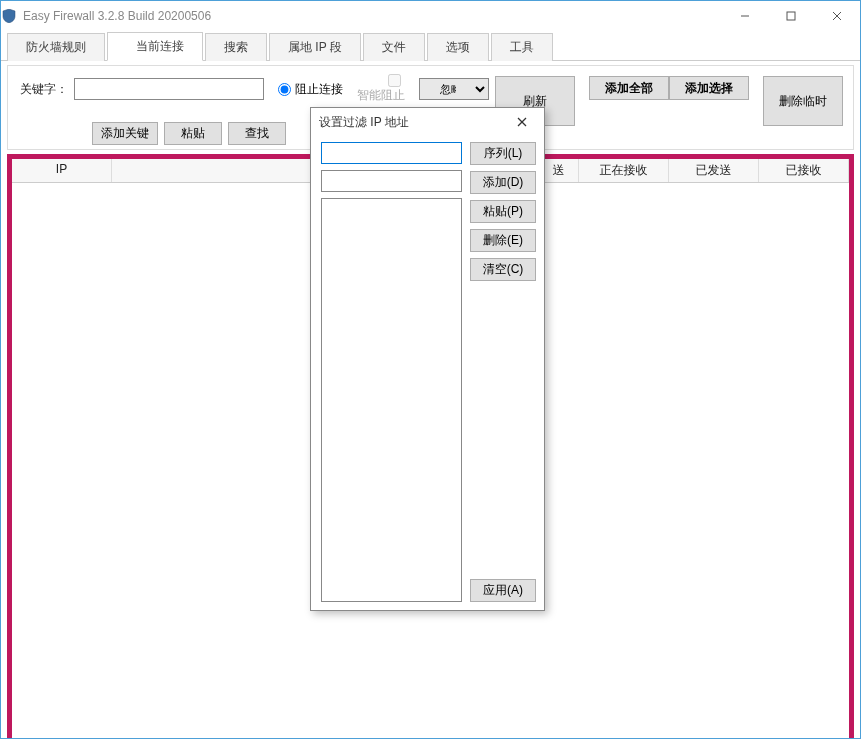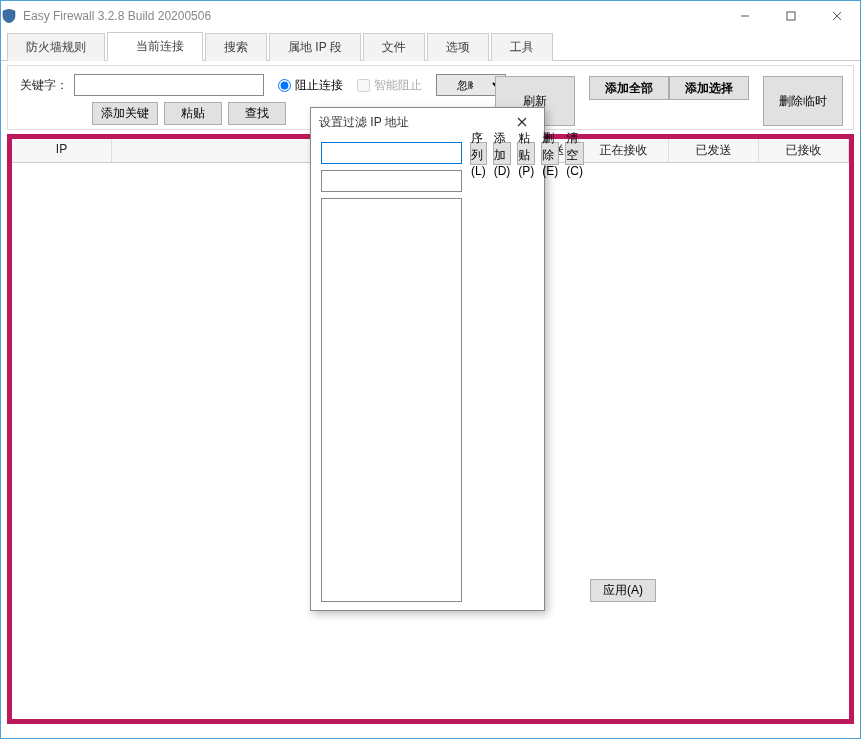--- a/index.html
+++ b/index.html
@@ -62,34 +62,34 @@
       padding-left: 28px;
     }
 
     
     .toolbar {
       padding: 8px 10px 4px 12px;
       border: 1px solid #ddd;
       margin: 4px 6px 4px 6px;
       position: relative;
     }
-    .toolbar-row { display: flex; align-items: center; margin-bottom: 6px; }
+    .toolbar-row { display: flex; align-items: center; margin-bottom: 18px; }
     .lbl { margin-right: 6px; color:#222;}
     .txt {
       border: 1px solid #888;
       height: 22px;
       padding: 2px 4px;
       font-size: 12px;
       background:#fff;
     }
     .keyword-input { width: 190px; }
 
     .radio-wrap { display:flex; align-items:center; margin-left: 14px;}
     .radio-wrap input { margin-right: 4px; }
-    .chk-wrap { display:flex; align-items:center; margin-left: 14px; color:#aaa;}
+    .chk-wrap { display:flex; align-items:flex-end; margin-left: 14px; color:#aaa;flex-direction:column;}
     .chk-wrap input { margin-right: 4px; }
     .sel {
       margin-left: 14px;
       height: 22px;
       border:1px solid #888;
       background:#e8e8e8;
       padding: 0 16px;
       font-size:11px;
       width:70px;
     }
@@ -179,21 +179,21 @@
       width:28px;height:20px;display:flex;align-items:center;justify-content:center;
       font-size:13px;
     }
     .dialog-body {
       flex:1;
       padding: 6px 8px 8px 10px;
       display:flex;
       gap:8px;
     }
     .d-left { flex:1; display:flex; flex-direction:column; gap:6px;}
-    .d-right { width: 66px; display:flex; flex-direction:row; gap:6px;}
+    .d-right { width: 66px; display:flex; flex-direction:column; gap:6px;}
     .d-input {
       height:22px;border:1px solid #0078d7;padding:2px 4px;width:100%;
     }
     .d-input2 {
       height:22px;border:1px solid #888;padding:2px 4px;width:100%;
     }
     .d-list {
       flex:1;border:1px solid #888;background:#fff;min-height:380px;
     }
     .d-btn {

